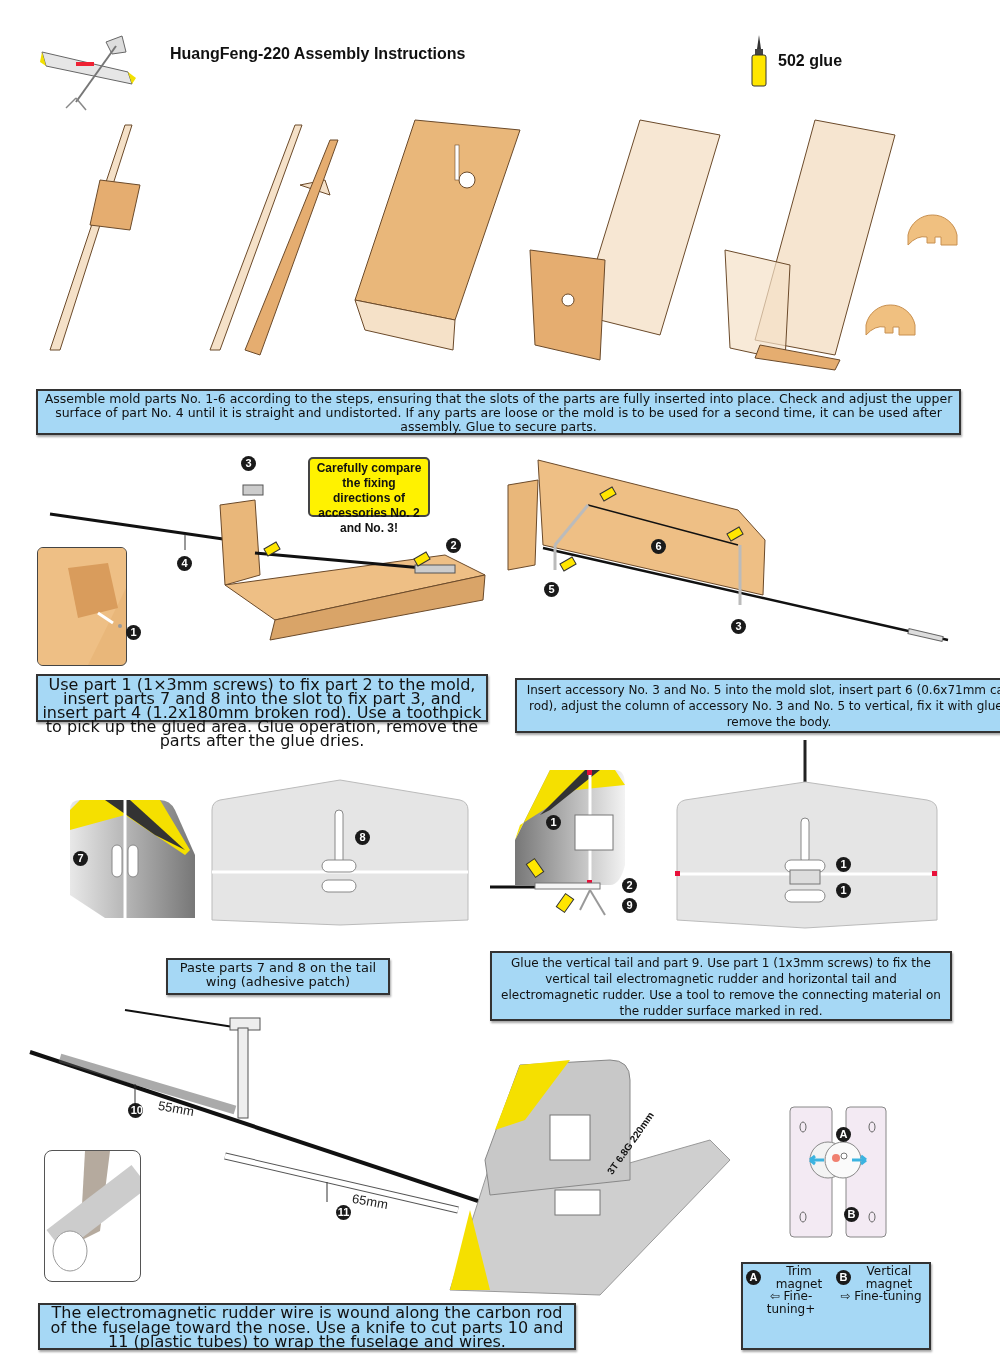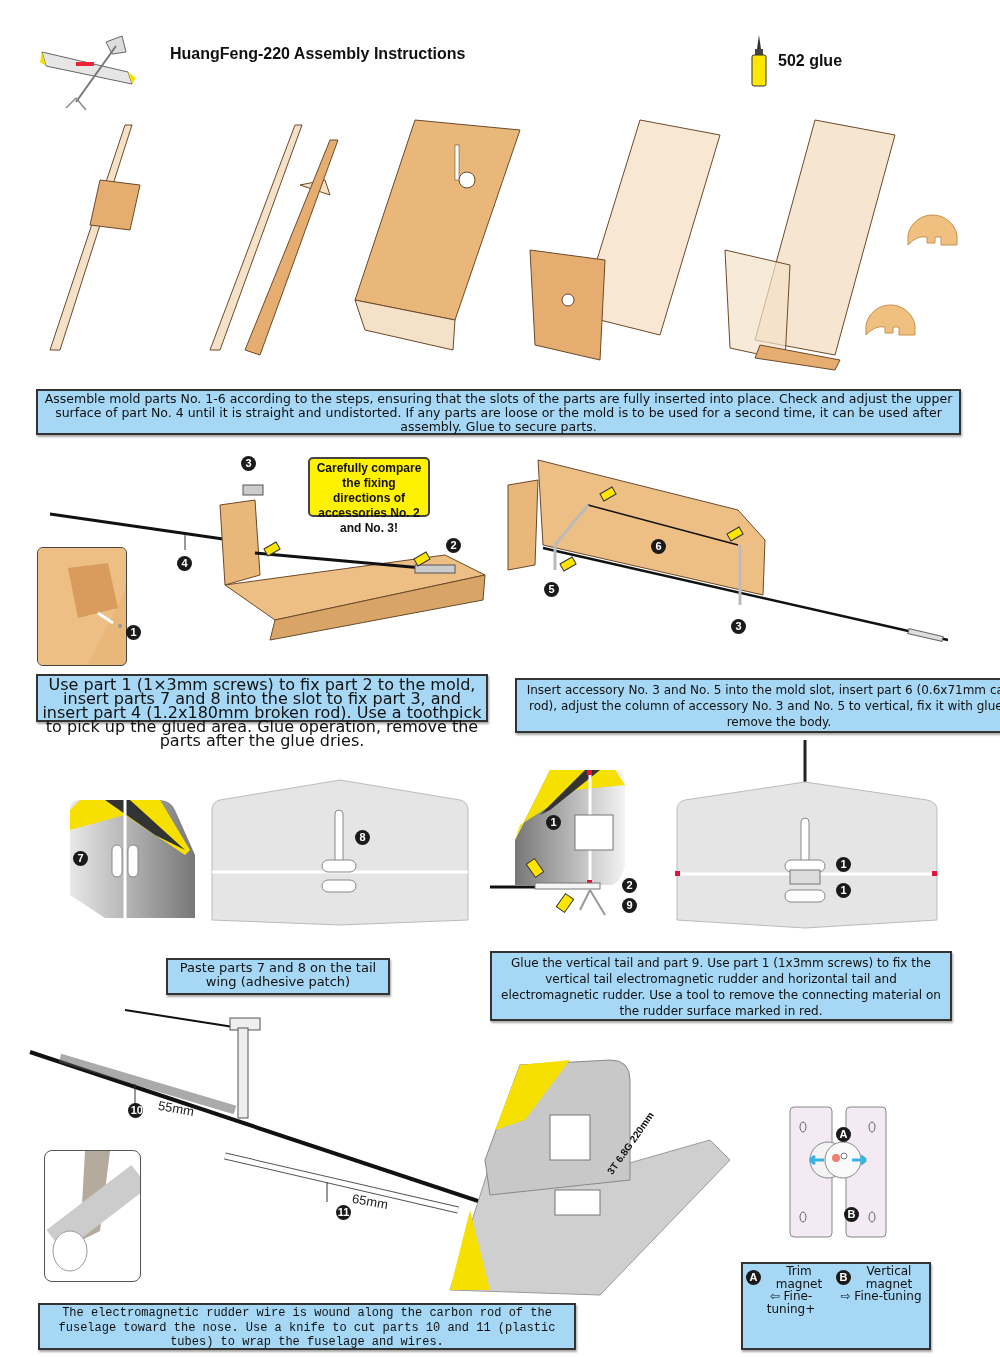--- a/index.html
+++ b/index.html
@@ -225,21 +225,21 @@
 <div class="abs" style="left:605px;top:1170px;font-family:'Liberation Sans',sans-serif;font-weight:bold;font-size:10px;transform:rotate(-55deg);transform-origin:left top;">3T 6.8G 220mm</div>
 
 <div class="abs" style="left:44px;top:1150px;width:95px;height:130px;border:1.5px solid #555;border-radius:8px;background:#fff;overflow:hidden;">
   <svg style="left:0;top:0;width:95px;height:130px;" viewBox="0 0 95 130">
     <polygon points="40,0 65,0 55,80 35,90" fill="#b5aa9e"></polygon>
     <line x1="10" y1="90" x2="95" y2="25" stroke="#ccc" stroke-width="28"></line>
     <ellipse cx="25" cy="100" rx="17" ry="20" fill="#fff" stroke="#999"></ellipse>
   </svg>
 </div>
 
-<div class="caption" style="left:38px;top:1303px;width:538px;height:47px;font-size:12px;line-height:14.5px;padding-top:1px;font-family:Liberation Mono, monospace;">The electromagnetic rudder wire is wound along the carbon rod of the fuselage toward the nose. Use a knife to cut parts 10 and 11 (plastic tubes) to wrap the fuselage and wires.</div>
+<div class="caption" style="left:38px;top:1303px;width:538px;height:47px;font-size:16px;line-height:14.5px;padding-top:1px;">The electromagnetic rudder wire is wound along the carbon rod of the fuselage toward the nose. Use a knife to cut parts 10 and 11 (plastic tubes) to wrap the fuselage and wires.</div>
 
 <svg style="left:788px;top:1105px;width:100px;height:135px;" viewBox="0 0 100 135">
   <rect x="2" y="2" width="42" height="130" rx="4" fill="#f3eaf3" stroke="#888"></rect>
   <rect x="58" y="2" width="40" height="130" rx="4" fill="#f3eaf3" stroke="#888"></rect>
   <circle cx="40" cy="55" r="18" fill="#f3f3f3" stroke="#888"></circle>
   <circle cx="55" cy="55" r="18" fill="#fafafa" stroke="#888"></circle>
   <circle cx="48" cy="53" r="4" fill="#f08070"></circle>
   <circle cx="56" cy="51" r="3" fill="#fff" stroke="#777"></circle>
   <path d="M22,55 L36,55 M22,55 L27,51 M22,55 L27,59" stroke="#3bb3e0" stroke-width="3" fill="none"></path>
   <path d="M64,55 L78,55 M78,55 L73,51 M78,55 L73,59" stroke="#3bb3e0" stroke-width="3" fill="none"></path>

